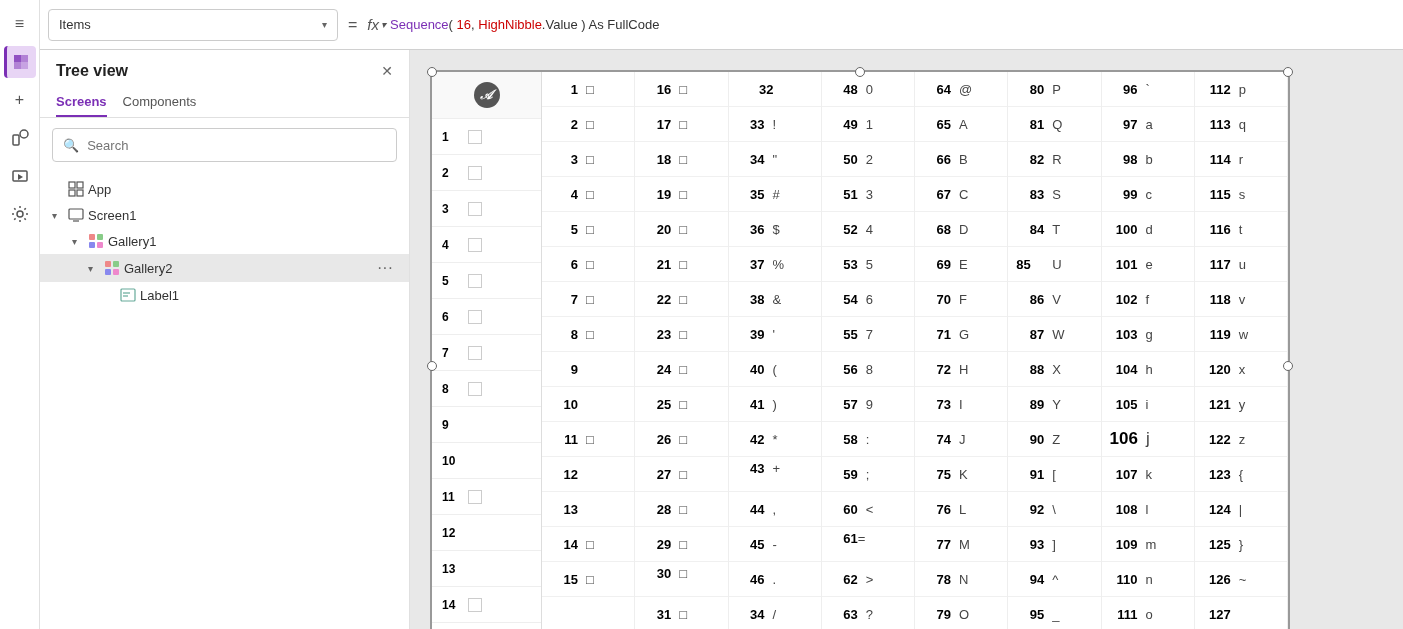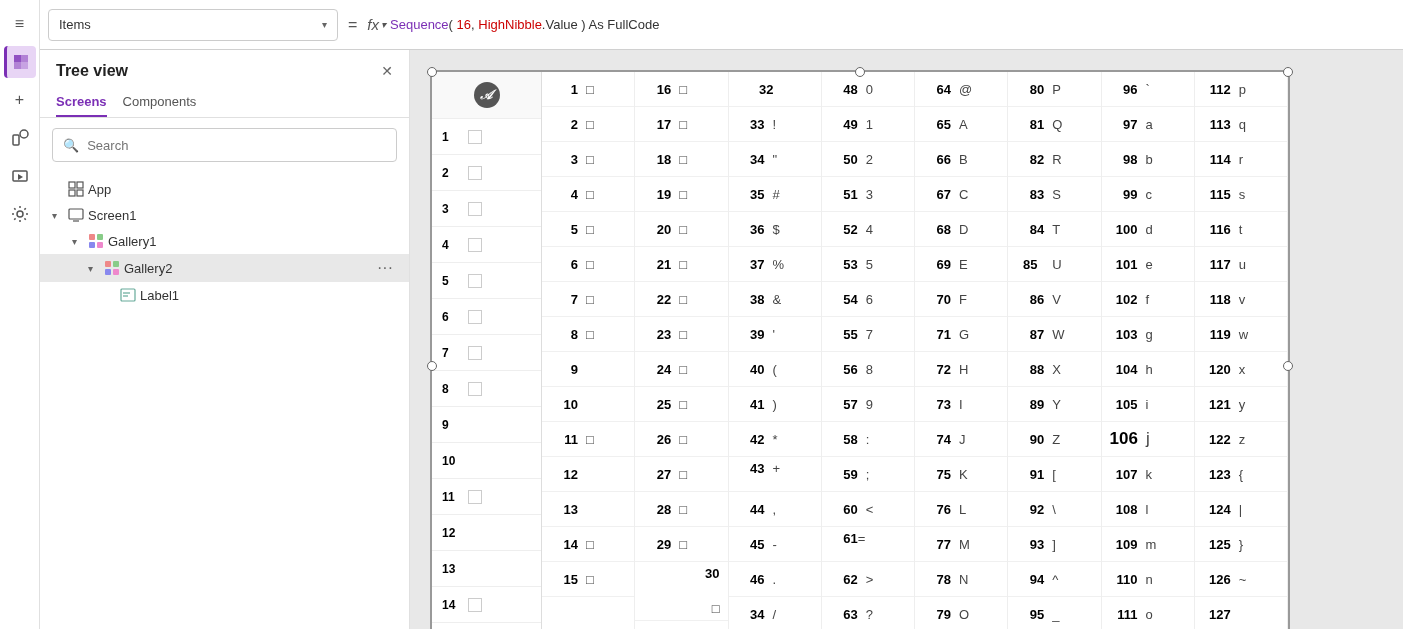--- a/index.html
+++ b/index.html
@@ -552,21 +552,21 @@
                 <span style="color: rgb(68, 68, 68);">□</span>
               </div>
               <div style="display: flex; align-items: center; padding: 4px 8px; min-height: 35px; border-bottom: 1px solid rgb(240, 240, 240); gap: 8px; font-size: 13px;">
                 <span style="font-weight: 600; min-width: 28px; text-align: right;">28</span>
                 <span style="color: rgb(68, 68, 68);">□</span>
               </div>
               <div style="display: flex; align-items: center; padding: 4px 8px; min-height: 35px; border-bottom: 1px solid rgb(240, 240, 240); gap: 8px; font-size: 13px;">
                 <span style="font-weight: 600; min-width: 28px; text-align: right;">29</span>
                 <span style="color: rgb(68, 68, 68);">□</span>
               </div>
-              <div style="display: flex; align-items: flex-end; padding: 4px 8px; min-height: 35px; border-bottom: 1px solid rgb(240, 240, 240); gap: 20px; font-size: 13px; flex-direction: column;">
+              <div style="display: flex; align-items: flex-start; padding: 4px 8px; min-height: 35px; border-bottom: 1px solid rgb(240, 240, 240); gap: 8px; font-size: 13px;">
                 <span style="font-weight: 600; min-width: 28px; text-align: right;">30</span>
                 <span style="color: rgb(68, 68, 68);">□</span>
               </div>
               <div style="display: flex; align-items: center; padding: 4px 8px; min-height: 35px; border-bottom: 1px solid rgb(240, 240, 240); gap: 8px; font-size: 13px;">
                 <span style="font-weight: 600; min-width: 28px; text-align: right;">31</span>
                 <span style="color: rgb(68, 68, 68);">□</span>
               </div>
             </div>
             <div style="display: flex; flex-direction: column; border-right: 1px solid rgb(238, 238, 238); flex: 1 1 0%;">
               <div style="display: flex; align-items: center; padding: 4px 17px; min-height: 35px; border-bottom: 1px solid rgb(240, 240, 240); gap: 8px; font-size: 13px;">
@@ -781,21 +781,21 @@
               </div>
               <div style="display: flex; align-items: center; padding: 4px 8px; min-height: 35px; border-bottom: 1px solid rgb(240, 240, 240); gap: 8px; font-size: 13px;">
                 <span style="font-weight: 600; min-width: 28px; text-align: right;">83</span>
                 <span style="color: rgb(68, 68, 68);">S</span>
               </div>
               <div style="display: flex; align-items: center; padding: 4px 8px; min-height: 35px; border-bottom: 1px solid rgb(240, 240, 240); gap: 8px; font-size: 13px;">
                 <span style="font-weight: 600; min-width: 28px; text-align: right;">84</span>
                 <span style="color: rgb(68, 68, 68);">T</span>
               </div>
               <div style="display: flex; align-items: center; padding: 4px 8px; min-height: 35px; border-bottom: 1px solid rgb(240, 240, 240); gap: 8px; font-size: 13px;">
-                <span style="font-weight: 600; min-width: 28px; text-align: center;">85</span>
+                <span style="font-weight: 600; min-width: 28px; text-align: left;">85</span>
                 <span style="color: rgb(68, 68, 68);">U</span>
               </div>
               <div style="display: flex; align-items: center; padding: 4px 8px; min-height: 35px; border-bottom: 1px solid rgb(240, 240, 240); gap: 8px; font-size: 13px;">
                 <span style="font-weight: 600; min-width: 28px; text-align: right;">86</span>
                 <span style="color: rgb(68, 68, 68);">V</span>
               </div>
               <div style="display: flex; align-items: center; padding: 4px 8px; min-height: 35px; border-bottom: 1px solid rgb(240, 240, 240); gap: 8px; font-size: 13px;">
                 <span style="font-weight: 600; min-width: 28px; text-align: right;">87</span>
                 <span style="color: rgb(68, 68, 68);">W</span>
               </div>

